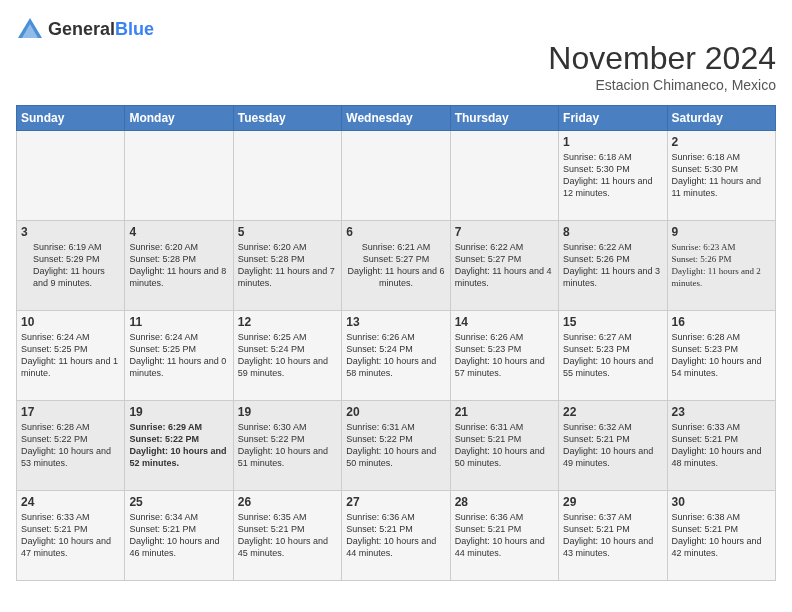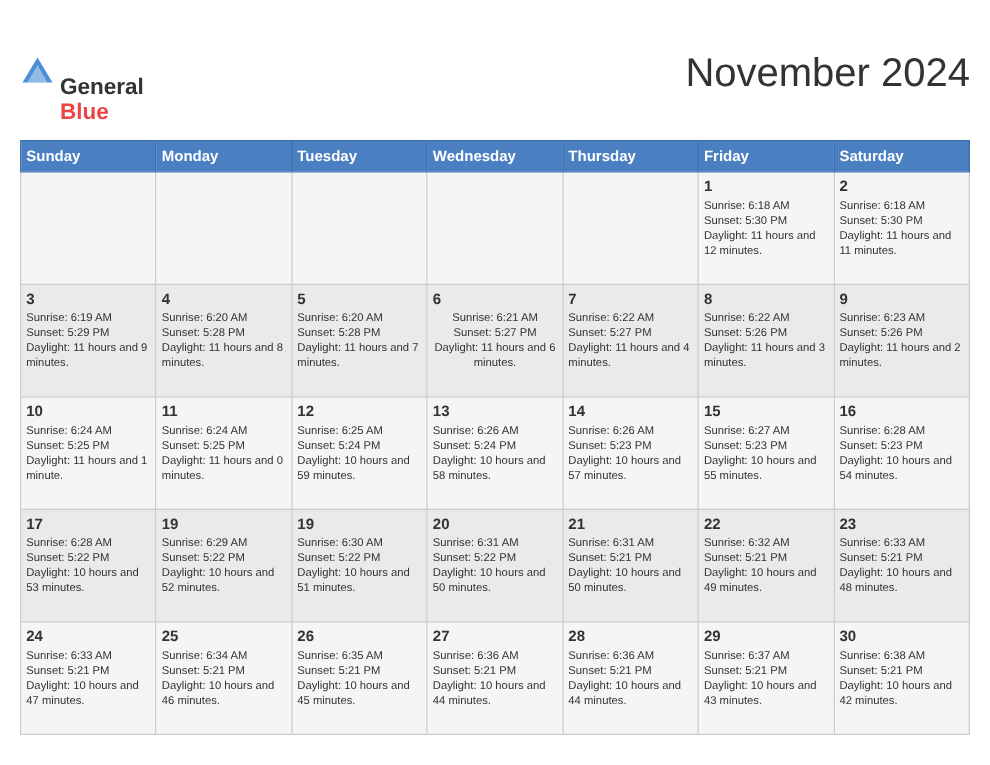--- a/index.html
+++ b/index.html
@@ -15,33 +15,31 @@
       justify-content: space-between;
       align-items: flex-start;
       margin-bottom: 12px;
     }
     .logo {
       display: flex;
       align-items: center;
     }
     .logo-text {
       display: flex;
-      flex-direction: column;
       line-height: 1.1;
-      margin-top: 44px;
     }
     .logo-general {
       font-size: 18px;
       font-weight: bold;
       color: #333;
     }
     .logo-blue {
       font-size: 18px;
       font-weight: bold;
-      color: #ef4444;
+      color: #3b82f6;
     }
     .logo-icon {
       width: 28px;
       height: 28px;
       margin-right: 4px;
     }
     .title-block {
       text-align: right;
     }
     .month-title {
@@ -109,20 +107,21 @@
       <polygon points="14,2 26,22 2,22" fill="#4a90d9"></polygon>
       <polygon points="14,8 22,22 6,22" fill="#fff" opacity="0.4"></polygon>
     </svg>
     <div class="logo-text">
       <span class="logo-general">General</span>
       <span class="logo-blue">Blue</span>
     </div>
   </div>
   <div class="title-block">
     <div class="month-title">November 2024</div>
+    <div class="location">Estacion Chimaneco, Mexico</div>
   </div>
 </div>
 
 <table class="calendar">
   <thead>
     <tr>
     <th>Sunday</th>
         <th>Monday</th>
         <th>Tuesday</th>
         <th>Wednesday</th>
@@ -147,21 +146,21 @@
         <td>
           <span class="day-number">2</span>
           <div class="day-info" style="white-space: pre-line;">Sunrise: 6:18 AM
 Sunset: 5:30 PM
 Daylight: 11 hours and 11 minutes.</div>
         </td>
       </tr>
       <tr>
         <td>
           <span class="day-number">3</span>
-          <div class="day-info" style="white-space: pre-line;">Sunrise: 6:19 AM
+          <div class="day-info" style="white-space: pre-line; margin-left: 12px;">Sunrise: 6:19 AM
 Sunset: 5:29 PM
 Daylight: 11 hours and 9 minutes.</div>
         </td>
         <td>
           <span class="day-number">4</span>
           <div class="day-info" style="white-space: pre-line;">Sunrise: 6:20 AM
 Sunset: 5:28 PM
 Daylight: 11 hours and 8 minutes.</div>
         </td>
         <td>
@@ -183,21 +182,21 @@
 Daylight: 11 hours and 4 minutes.</div>
         </td>
         <td>
           <span class="day-number">8</span>
           <div class="day-info" style="white-space: pre-line;">Sunrise: 6:22 AM
 Sunset: 5:26 PM
 Daylight: 11 hours and 3 minutes.</div>
         </td>
         <td>
           <span class="day-number">9</span>
-          <div class="day-info" style="white-space: pre-line;">Sunrise: 6:23 AM
+          <div class="day-info" style="white-space: pre-line; font-family: Liberation Serif, serif;">Sunrise: 6:23 AM
 Sunset: 5:26 PM
 Daylight: 11 hours and 2 minutes.</div>
         </td>
       </tr>
       <tr>
         <td>
           <span class="day-number">10</span>
           <div class="day-info" style="white-space: pre-line;">Sunrise: 6:24 AM
 Sunset: 5:25 PM
 Daylight: 11 hours and 1 minute.</div>
@@ -241,21 +240,21 @@
       </tr>
       <tr>
         <td>
           <span class="day-number">17</span>
           <div class="day-info" style="white-space: pre-line;">Sunrise: 6:28 AM
 Sunset: 5:22 PM
 Daylight: 10 hours and 53 minutes.</div>
         </td>
         <td>
           <span class="day-number">19</span>
-          <div class="day-info" style="white-space: pre-line;">Sunrise: 6:29 AM
+          <div class="day-info" style="white-space: pre-line; font-weight: bold;">Sunrise: 6:29 AM
 Sunset: 5:22 PM
 Daylight: 10 hours and 52 minutes.</div>
         </td>
         <td>
           <span class="day-number">19</span>
           <div class="day-info" style="white-space: pre-line;">Sunrise: 6:30 AM
 Sunset: 5:22 PM
 Daylight: 10 hours and 51 minutes.</div>
         </td>
         <td>

